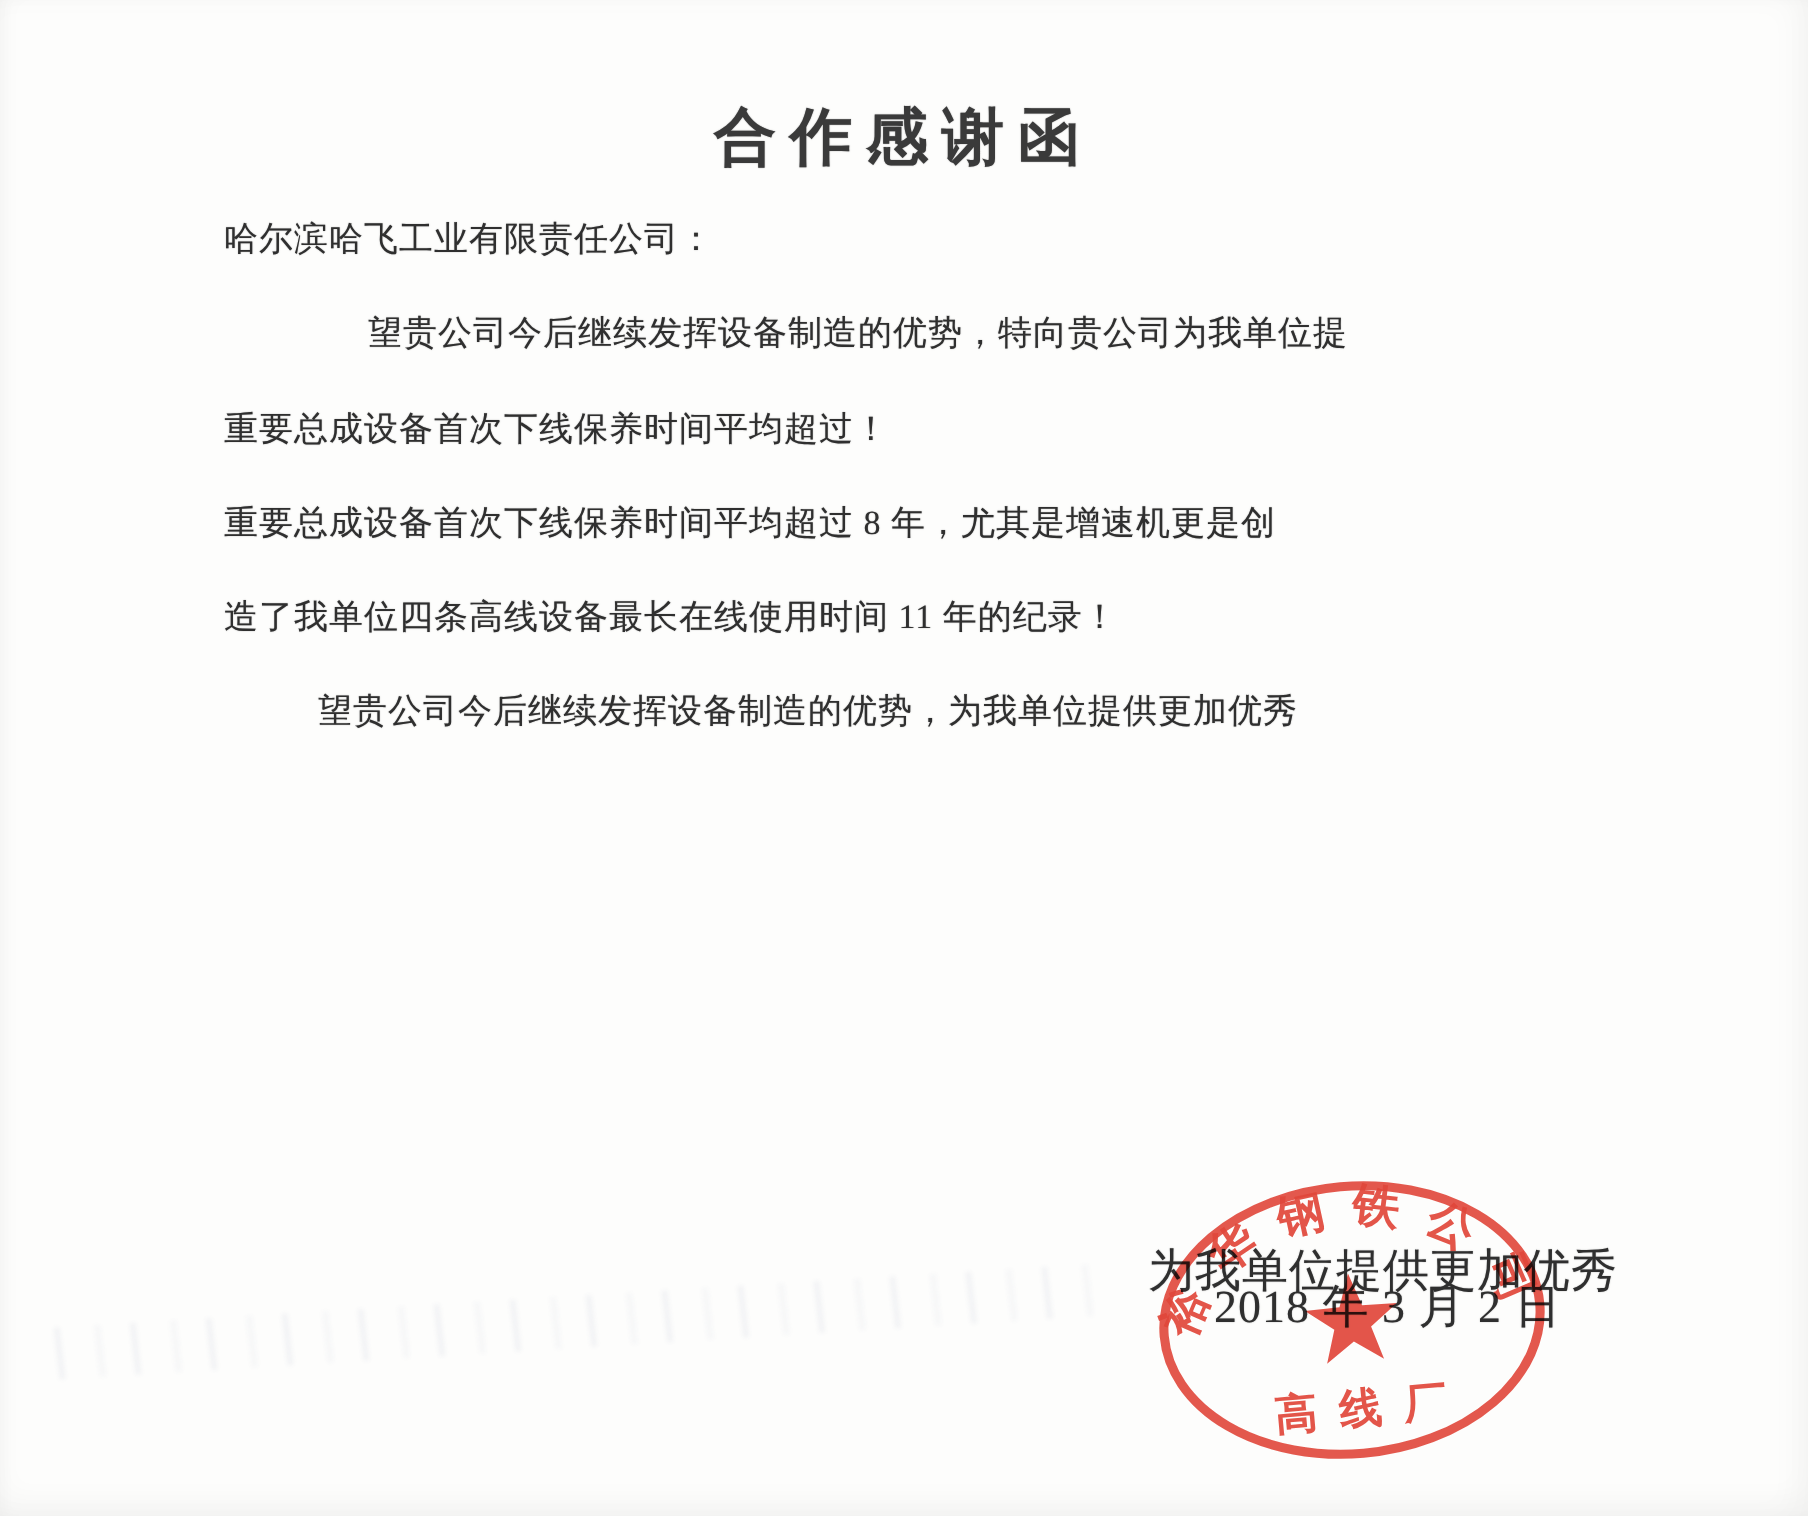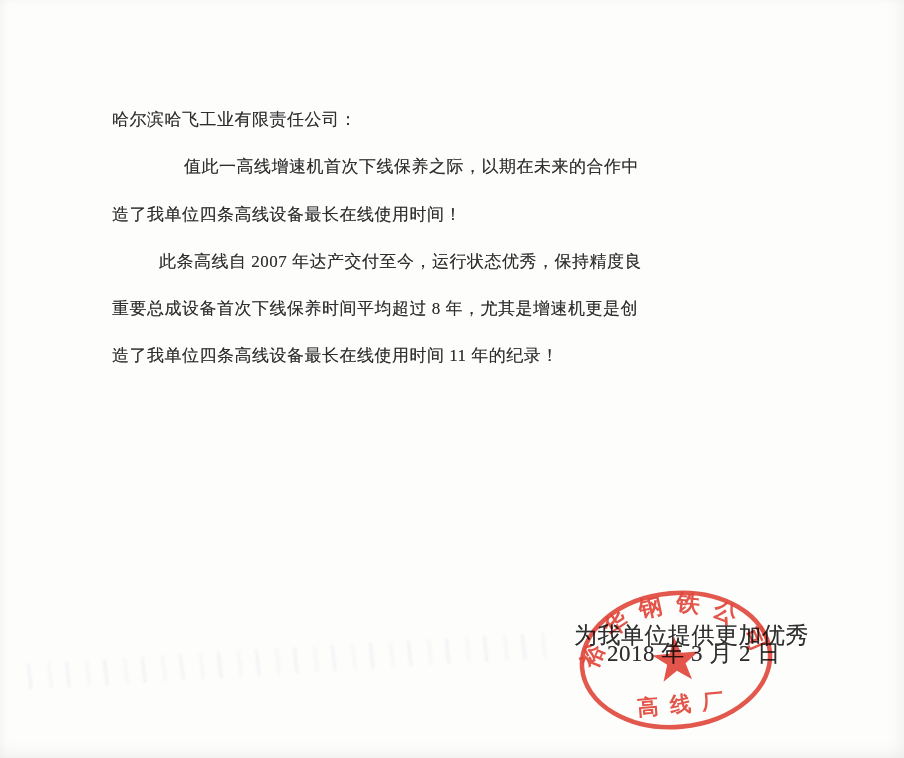--- a/index.html
+++ b/index.html
@@ -84,28 +84,29 @@
     opacity: 0.45;
     filter: blur(1px);
     pointer-events: none;
   }
 </style>
 </head>
 <body>
 
 <div class="scan-page">
 
+  <div class="doc-title">合作感谢函</div>
 
   <div class="doc-body">
     <div class="line">哈尔滨哈飞工业有限责任公司：</div>
-    <div class="line indent-lg">值此一高线增速机首次下线保养之际，以期在未来的合作中</div>
-    <div class="line">造了我单位四条高线设备最长在线使用时间！</div>
-    <div class="line indent">此条高线自 2007 年达产交付至今，运行状态优秀，保持精度良</div>
+    <div class="line indent-lg">望贵公司今后继续发挥设备制造的优势，特向贵公司为我单位提</div>
+    <div class="line">重要总成设备首次下线保养时间平均超过！</div>
     <div class="line">重要总成设备首次下线保养时间平均超过 8 年，尤其是增速机更是创</div>
     <div class="line">造了我单位四条高线设备最长在线使用时间 11 年的纪录！</div>
+    <div class="line indent">望贵公司今后继续发挥设备制造的优势，为我单位提供更加优秀</div>
   </div>
 
   <div class="signature-line">为我单位提供更加优秀</div>
   <div class="date-line">2018 年 3 月 2 日</div>
 
   <div class="seal">
     <svg viewBox="0 0 200 150" xmlns="http://www.w3.org/2000/svg">
       <ellipse cx="100" cy="75" rx="93" ry="66" fill="none" stroke="#e0372a" stroke-width="4.5" opacity="0.9"></ellipse>
       <path id="ringPath" d="M 23,82 A 77,55 0 0 1 177,82" fill="none"></path>
       <text font-size="23" fill="#e0372a" letter-spacing="12" opacity="0.92">

